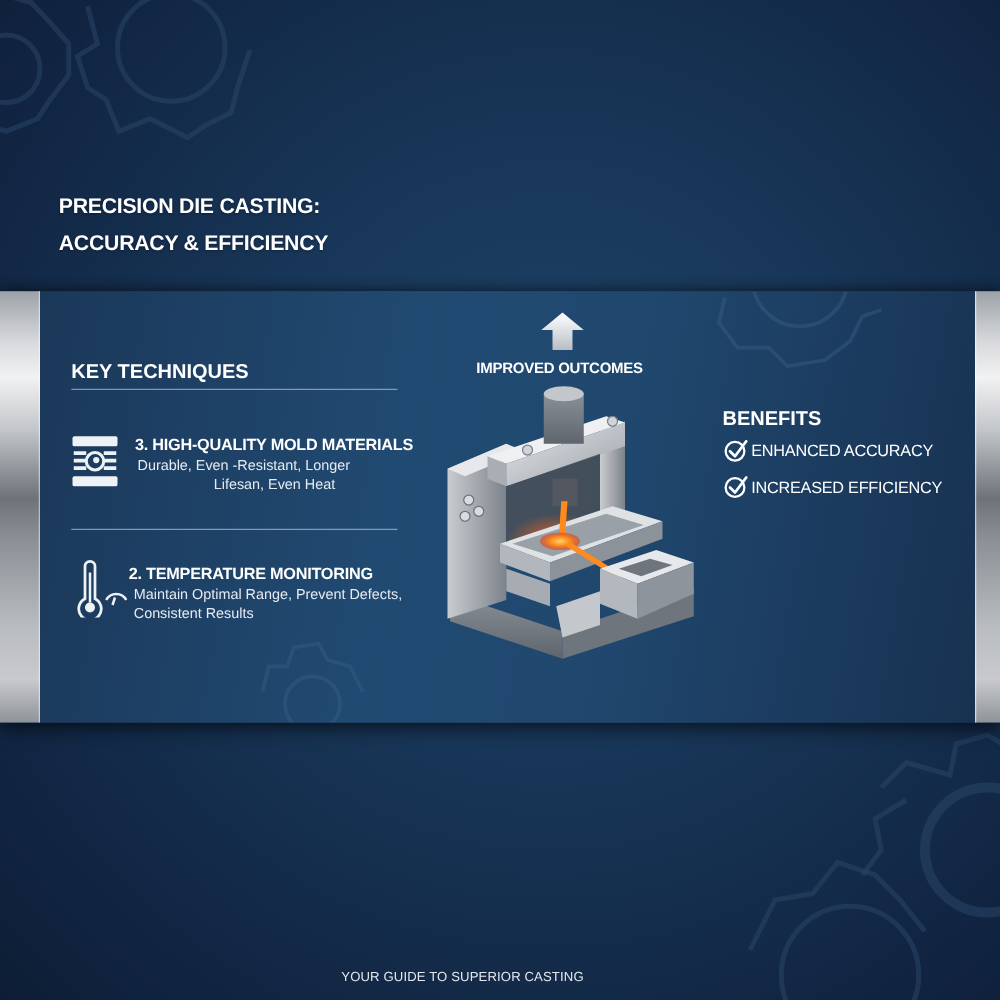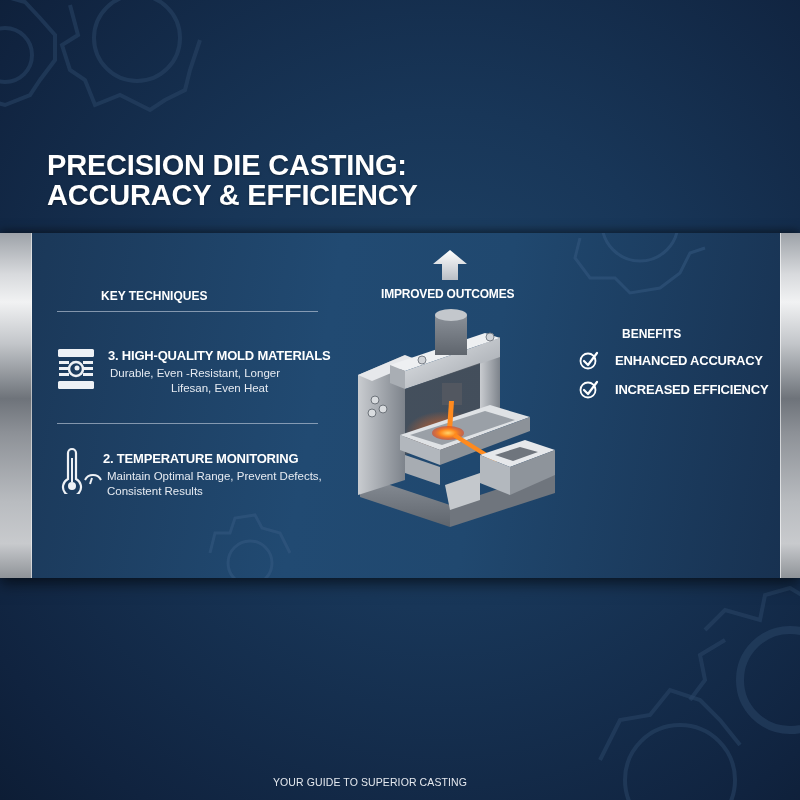--- a/index.html
+++ b/index.html
@@ -6,54 +6,54 @@
     html, body { width: 800px; height: 800px; overflow: hidden; }
     body {
       position: relative;
       font-family: "Liberation Sans", "DejaVu Sans", sans-serif;
       background: radial-gradient(ellipse at 55% 45%, #1f4468 0%, #183658 40%, #10233f 85%, #0d1d35 100%);
       color: #f2f4f7;
     }
     .bg-gears { position: absolute; left: 0; top: 0; width: 800px; height: 800px; pointer-events: none; }
     .title {
       position: absolute; left: 47px; top: 150px;
-      font-size: 29px; font-weight: bold; line-height: 30px;
+      font-size: 17px; font-weight: bold; line-height: 30px;
       color: #ffffff; letter-spacing: -0.2px;
       text-shadow: 0 1px 2px rgba(0,0,0,0.35);
     }
     .title div { white-space: nowrap; }
     .panel {
       position: absolute; left: 0; top: 233px; width: 800px; height: 345px;
       background: linear-gradient(100deg, #1a3656 0%, #214a72 40%, #20486f 60%, #17304f 100%);
       box-shadow: 0 6px 14px rgba(0,0,0,0.55), 0 -3px 8px rgba(0,0,0,0.35);
       overflow: hidden;
     }
     .panel-gears { position: absolute; left: 0; top: 0; width: 800px; height: 345px; }
     .bar {
       position: absolute; top: 233px; height: 345px; width: 32px;
       background: linear-gradient(180deg, #9da2a8 0%, #d8dadd 12%, #f1f2f3 20%, #c3c6ca 32%, #6e737a 48%, #8d9197 58%, #b9bcc0 78%, #c8cacd 90%, #8f9398 100%);
       box-shadow: inset -1px 0 0 rgba(255,255,255,0.5);
     }
     .bar.left { left: 0; }
     .bar.right { left: 780px; width: 20px; box-shadow: inset 1px 0 0 rgba(255,255,255,0.6); }
 
     .section-title {
-      position: absolute; font-size: 12px; font-weight: bold; color: #ffffff; white-space: nowrap; margin-left: 44px;
+      position: absolute; font-size: 16px; font-weight: bold; color: #ffffff; white-space: nowrap;
     }
     .divider { position: absolute; height: 1px; background: rgba(200,210,225,0.6); }
     .tech-head {
       position: absolute; font-size: 13px; font-weight: bold; color: #ffffff; white-space: nowrap; letter-spacing: -0.2px;
     }
     .tech-desc {
       position: absolute; font-size: 11.5px; color: #e6ebf2; line-height: 15px; white-space: nowrap;
     }
     .icon { position: absolute; }
     .benefit {
-      position: absolute; display: flex; align-items: center; gap: 16px;
-      font-size: 13px; font-weight: bold; color: #ffffff; white-space: nowrap; letter-spacing: -0.2px;
+      position: absolute; display: flex; align-items: center; gap: 2px;
+      font-size: 13px; font-weight: normal; color: #ffffff; white-space: nowrap; letter-spacing: -0.2px;
     }
     .benefit svg { flex: none; }
     .outcomes-label {
       position: absolute; left: 381px; top: 287px; font-size: 12px; font-weight: bold; color: #ffffff; white-space: nowrap; letter-spacing: -0.2px;
     }
     .footer {
       position: absolute; left: 0; width: 740px; top: 776px; text-align: center;
       font-size: 10.5px; color: #e4e8ee; letter-spacing: 0.1px;
     }
   </style>

